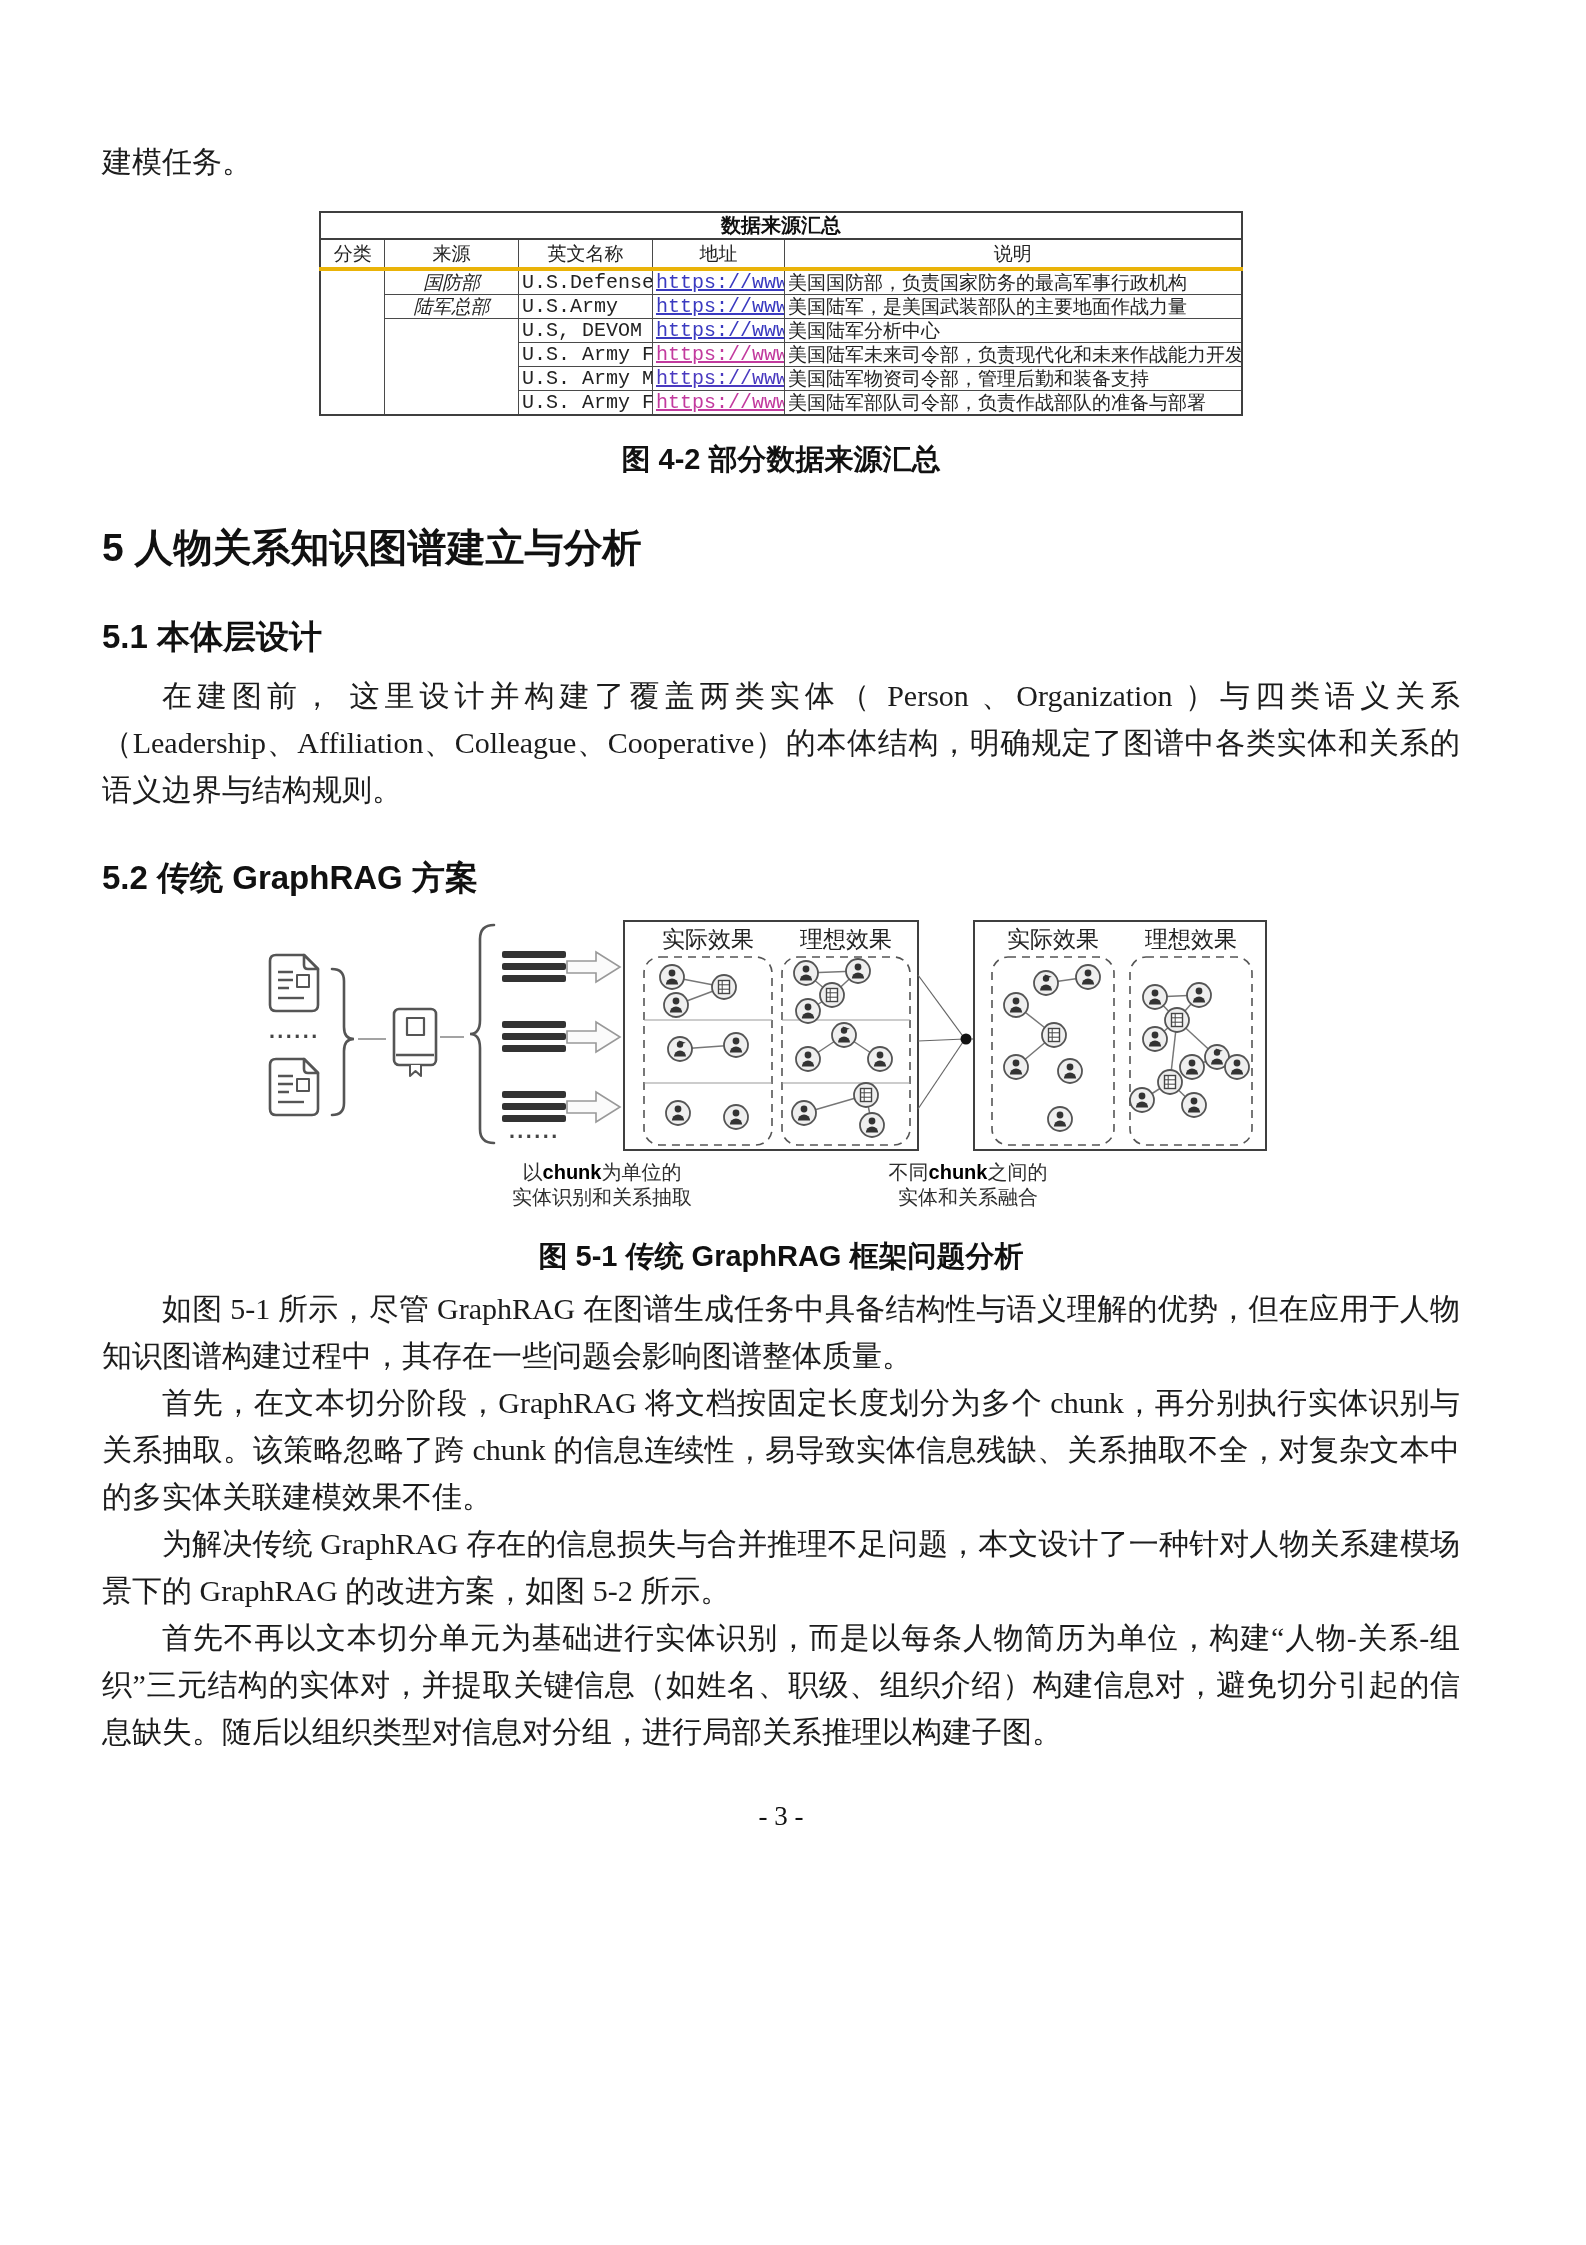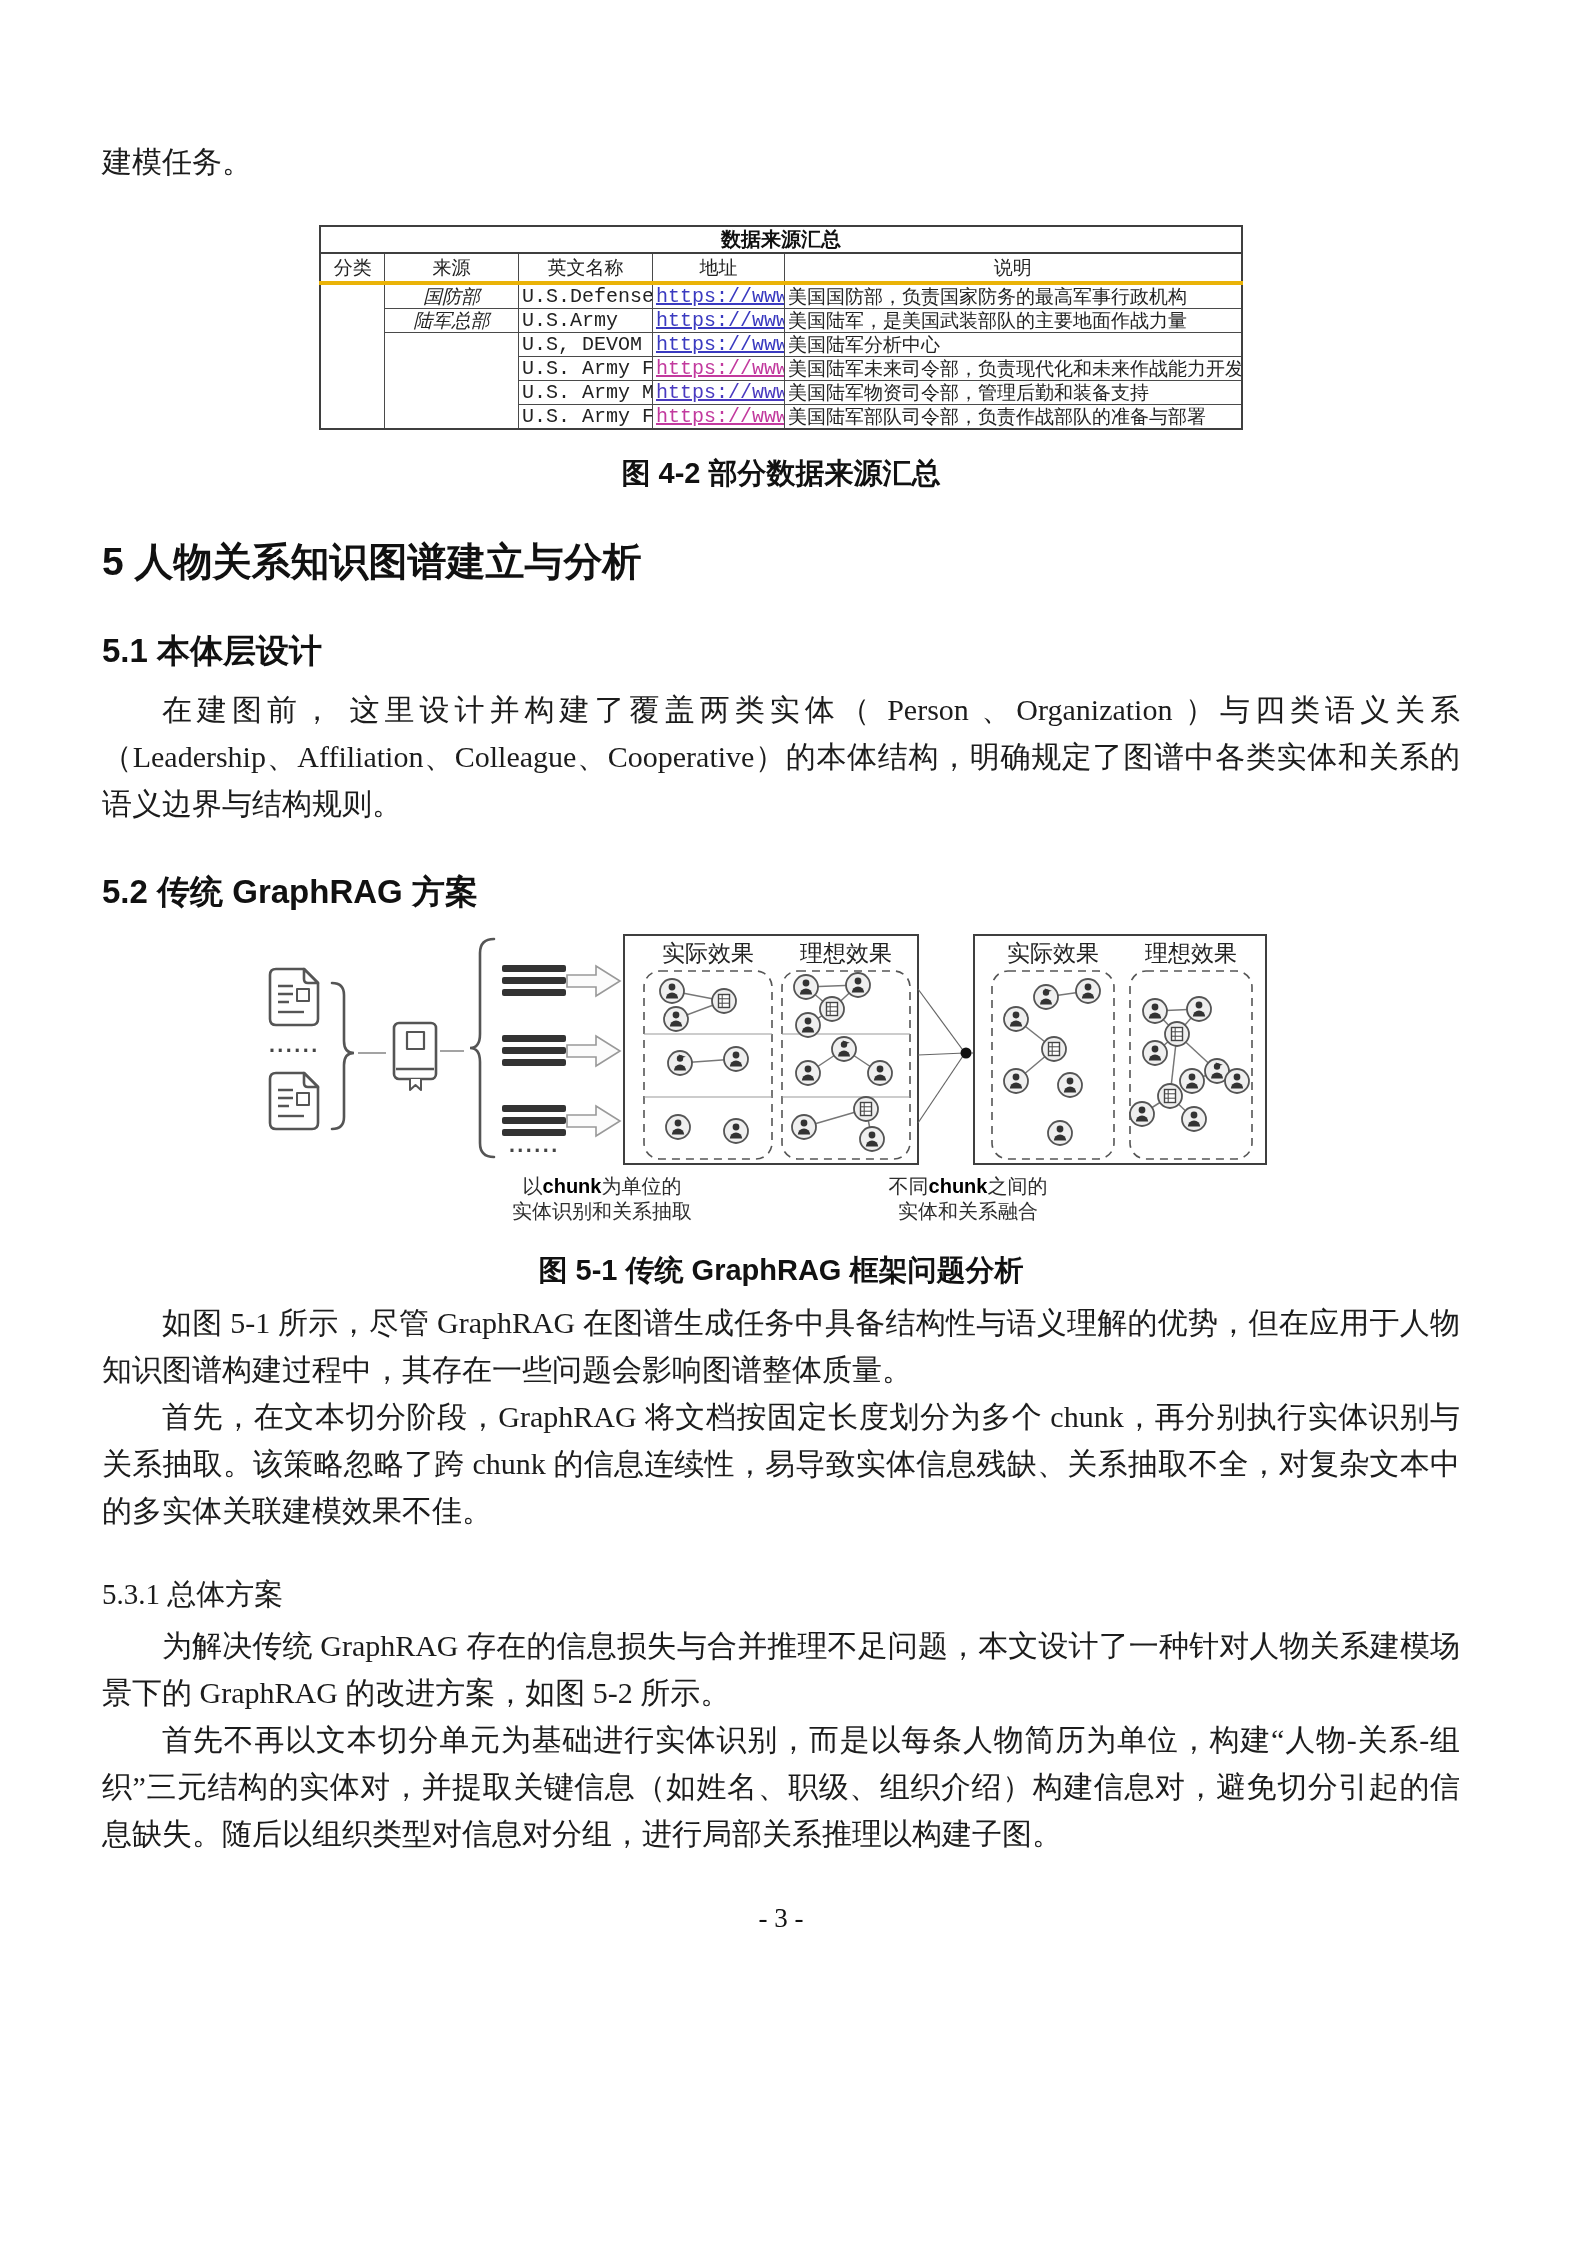--- a/index.html
+++ b/index.html
@@ -35,21 +35,21 @@
     font-size:29px;font-weight:400;color:#1c1c1c;
     margin:42px 0 10px 0;line-height:36px;
     font-family:"Liberation Serif","DejaVu Serif",serif;
   }
   .caption{
     font-family:"Liberation Sans","DejaVu Sans",sans-serif;
     font-size:29px;font-weight:700;text-align:center;
     margin:24px 0 10px 0;line-height:38px;color:#111;
   }
   
-  .tablewrap{margin-top:40px;}
+  .tablewrap{margin-top:26px;}
   table.datatable{
     border-collapse:collapse;table-layout:fixed;
     width:921px;margin:0 auto;
     border:2px solid #3f3f3f;
     font-size:19px;color:#222;
   }
   table.datatable td,table.datatable th{
     border:1px solid #4a4a4a;
     padding:0 3px;height:23px;line-height:23px;
     overflow:hidden;white-space:nowrap;
@@ -327,20 +327,19 @@
       <text class="dlabel" x="866" y="262" text-anchor="middle"><tspan>不同</tspan><tspan class="em">chunk</tspan><tspan>之间的</tspan></text>
       <text class="dlabel" x="866" y="287" text-anchor="middle">实体和关系融合</text>
     </svg>
   </div>
 
   <div class="caption">图 5-1 传统 GraphRAG 框架问题分析</div>
 
   <p class="body-text">如图 5-1 所示，尽管 GraphRAG 在图谱生成任务中具备结构性与语义理解的优势，但在应用于人物知识图谱构建过程中，其存在一些问题会影响图谱整体质量。</p>
   <p class="body-text">首先，在文本切分阶段，GraphRAG 将文档按固定长度划分为多个 chunk，再分别执行实体识别与关系抽取。该策略忽略了跨 chunk 的信息连续性，易导致实体信息残缺、关系抽取不全，对复杂文本中的多实体关联建模效果不佳。</p>
 
-  <h3 class="h-minor">5.3.1 总体方案</h3>
 
   <p class="body-text">为解决传统 GraphRAG 存在的信息损失与合并推理不足问题，本文设计了一种针对人物关系建模场景下的 GraphRAG 的改进方案，如图 5-2 所示。</p>
   <p class="body-text">首先不再以文本切分单元为基础进行实体识别，而是以每条人物简历为单位，构建“人物-关系-组织”三元结构的实体对，并提取关键信息（如姓名、职级、组织介绍）构建信息对，避免切分引起的信息缺失。随后以组织类型对信息对分组，进行局部关系推理以构建子图。</p>
 
   <div class="pagefooter">- 3 -</div>
 
 </div>
 
 </body></html>

